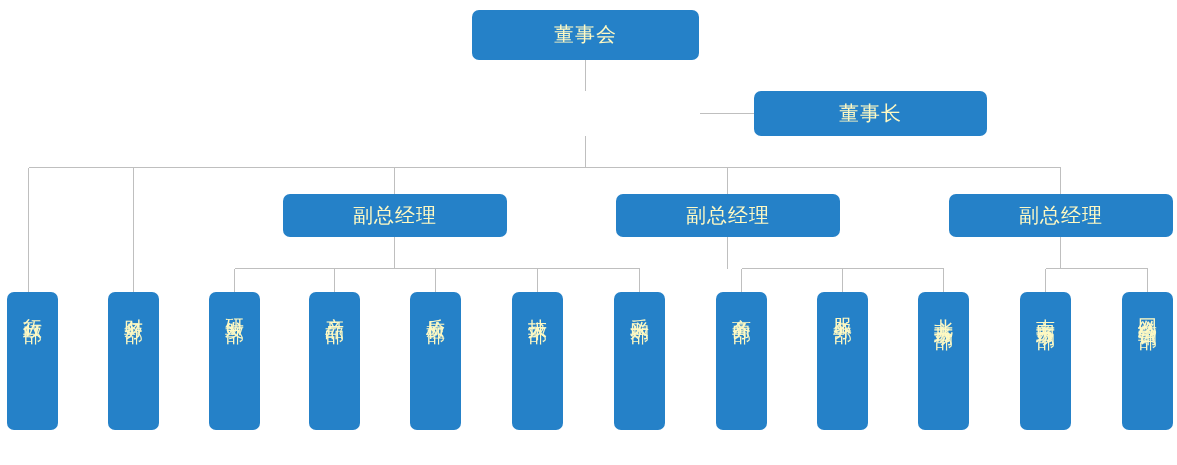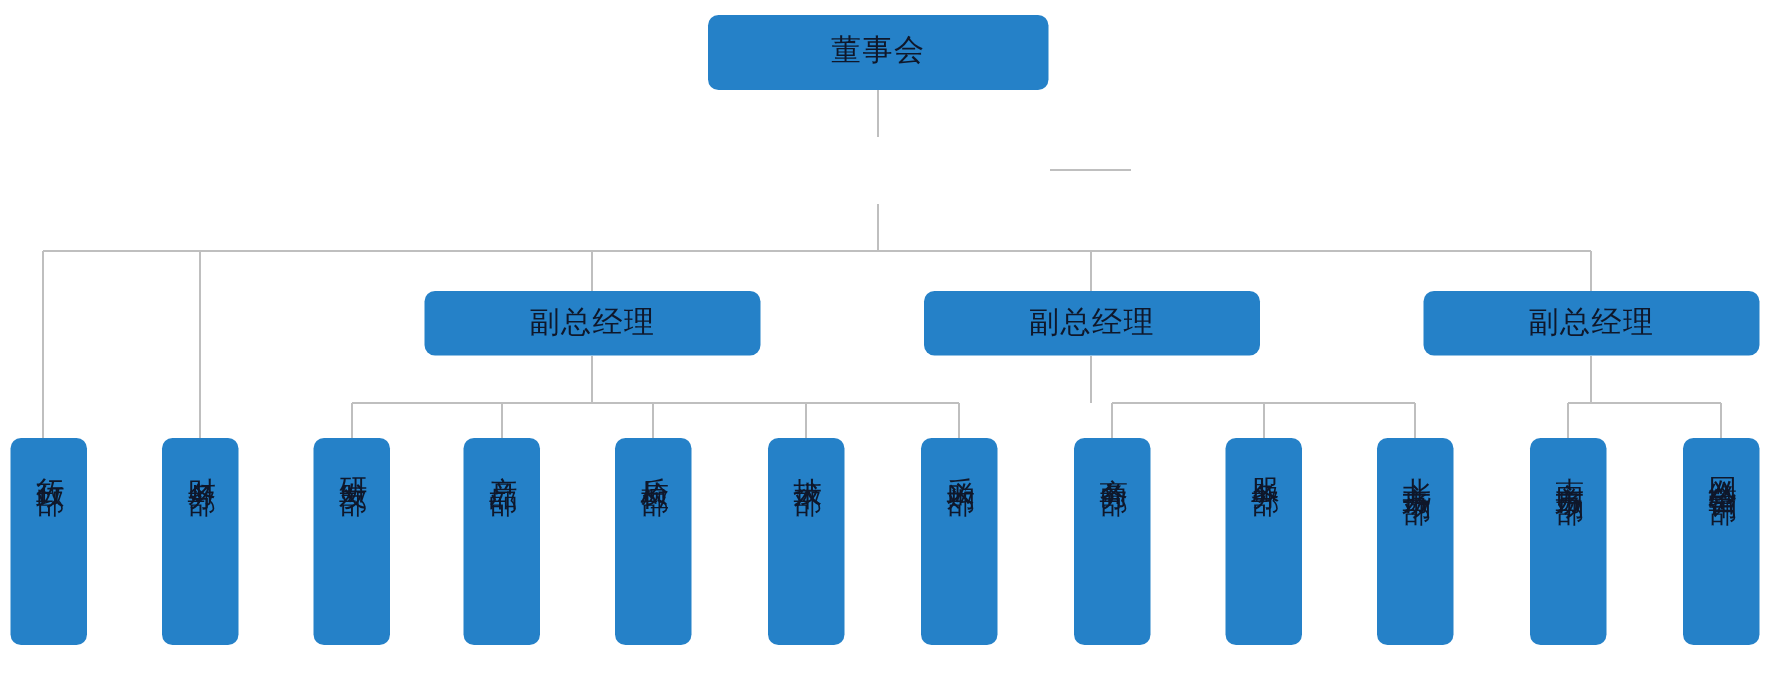--- a/index.html
+++ b/index.html
@@ -24,21 +24,21 @@
     top: 0;
     width: 1177px;
     height: 465px;
     pointer-events: none;
   }
   .node {
     position: absolute;
     box-sizing: border-box;
     background: #2581c8;
     border-radius: 7px;
-    color: #0f172a;
+    color: #fef9c3;
     display: flex;
     align-items: center;
     justify-content: center;
     text-align: right;
     line-height: 1.18;
     z-index: 2;
   }
   .node.horizontal {
     font-size: 20px;
     letter-spacing: 1px;
@@ -103,20 +103,23 @@
       <line x1="1045.5" y1="268.5" x2="1045.5" y2="292"></line>
       <line x1="1147.5" y1="268.5" x2="1147.5" y2="292"></line>
     </g>
   </svg>
 
   <div class="node horizontal" style="left:472px; top:10px; width:227px; height:50px;">
     <span class="node-label">董事会</span>
   </div>
 
 
+  <div class="node horizontal" style="left:754px; top:91px; width:233px; height:45px;">
+    <span class="node-label">董事长</span>
+  </div>
 
   <div class="node horizontal" style="left:283px; top:194px; width:224px; height:43px;">
     <span class="node-label">副总经理</span>
   </div>
 
   <div class="node horizontal" style="left:616px; top:194px; width:224px; height:43px;">
     <span class="node-label">副总经理</span>
   </div>
 
   <div class="node horizontal" style="left:949px; top:194px; width:224px; height:43px;">

